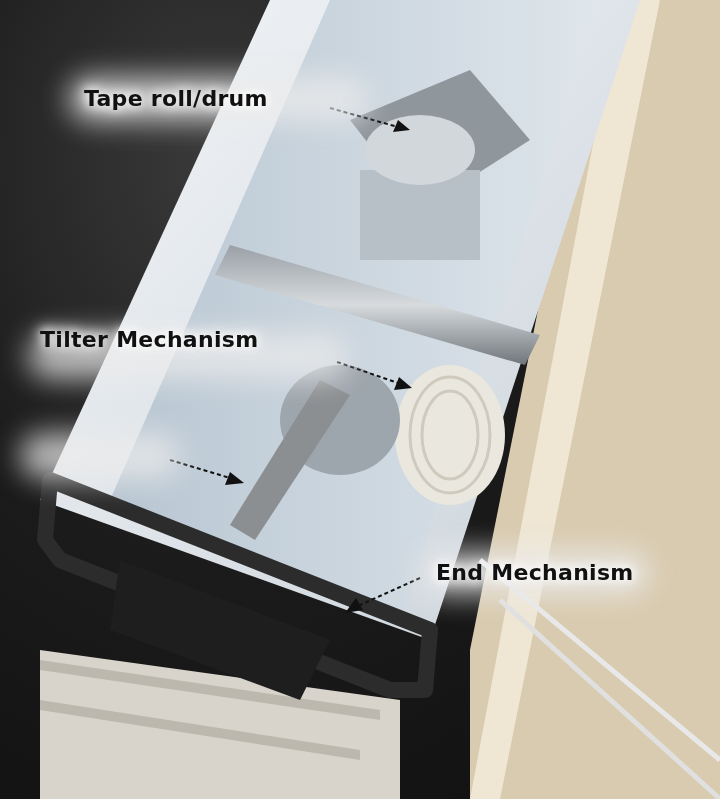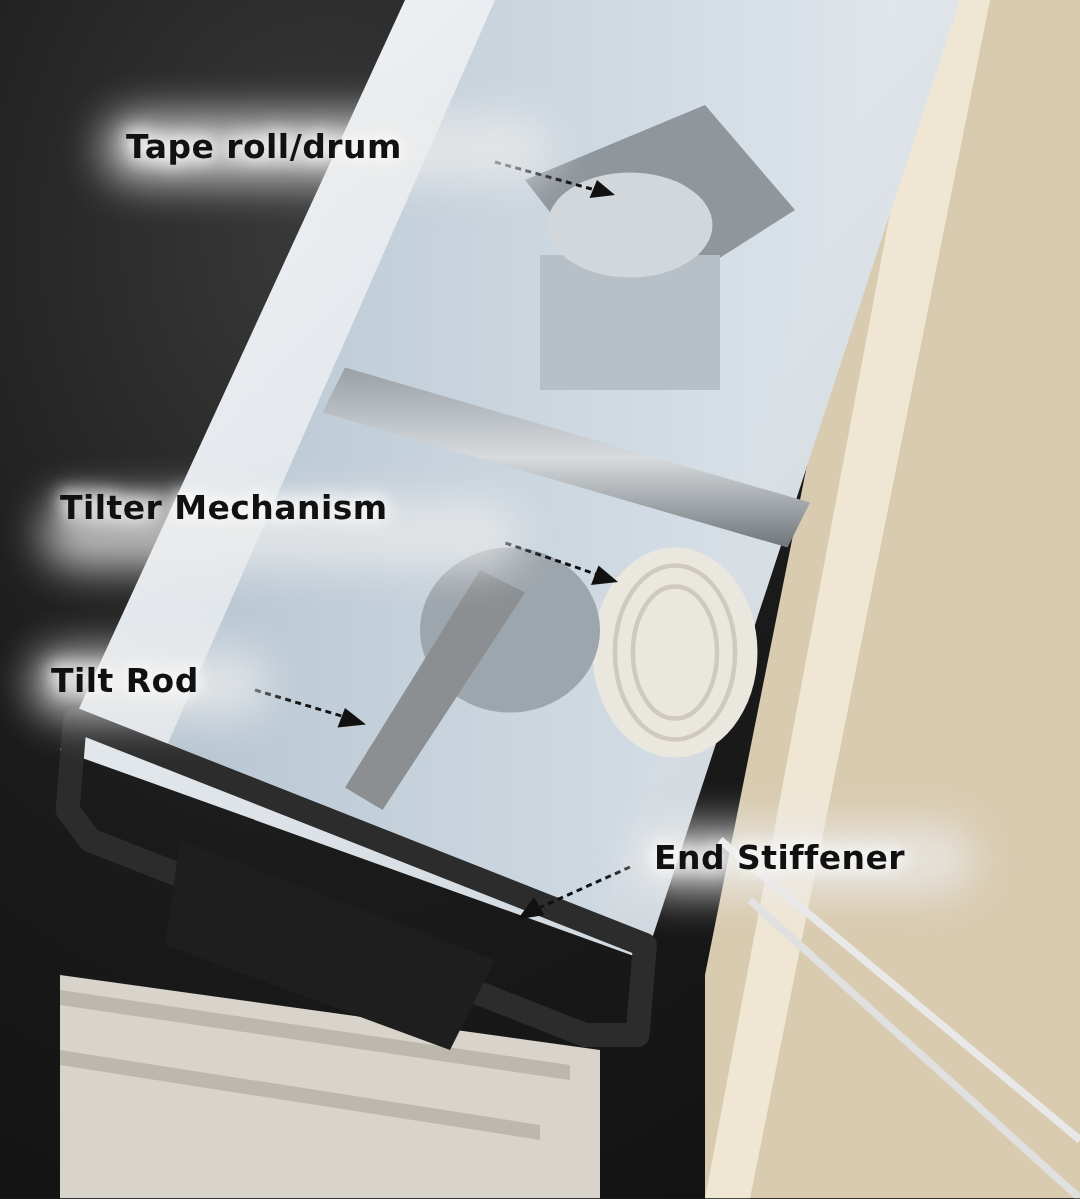--- a/index.html
+++ b/index.html
@@ -77,15 +77,14 @@
     </g>
   </svg>
 
   <div class="glow" style="left:68px;top:76px;width:300px;height:46px;"></div>
   <div class="glow" style="left:28px;top:333px;width:320px;height:46px;"></div>
   <div class="glow" style="left:20px;top:433px;width:160px;height:46px;"></div>
   <div class="glow" style="left:420px;top:550px;width:230px;height:46px;"></div>
 
   <div class="label" style="left:84px;top:86px;font-size:22px;">Tape roll/drum</div>
   <div class="label" style="left:40px;top:327px;font-size:22px;">Tilter Mechanism</div>
-  <div class="label" style="left:34px;top:442px;font-size:22px;">Tilt Rod</div>
-  <div class="label" style="left:436px;top:560px;font-size:22px;">End Stiffener</div>
+  <div class="label" style="left:436px;top:560px;font-size:22px;">End Mechanism</div>
 </div>
 
 </body></html>

